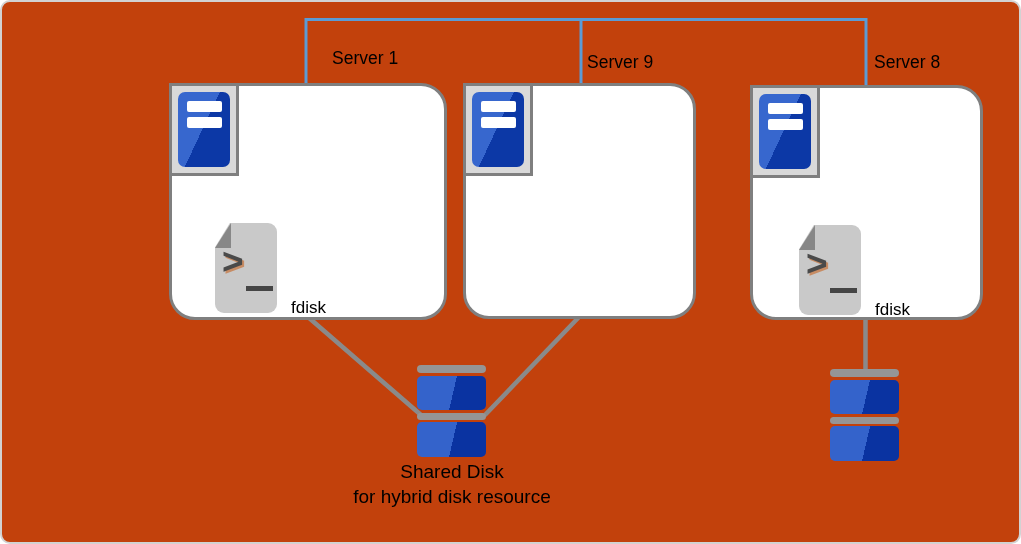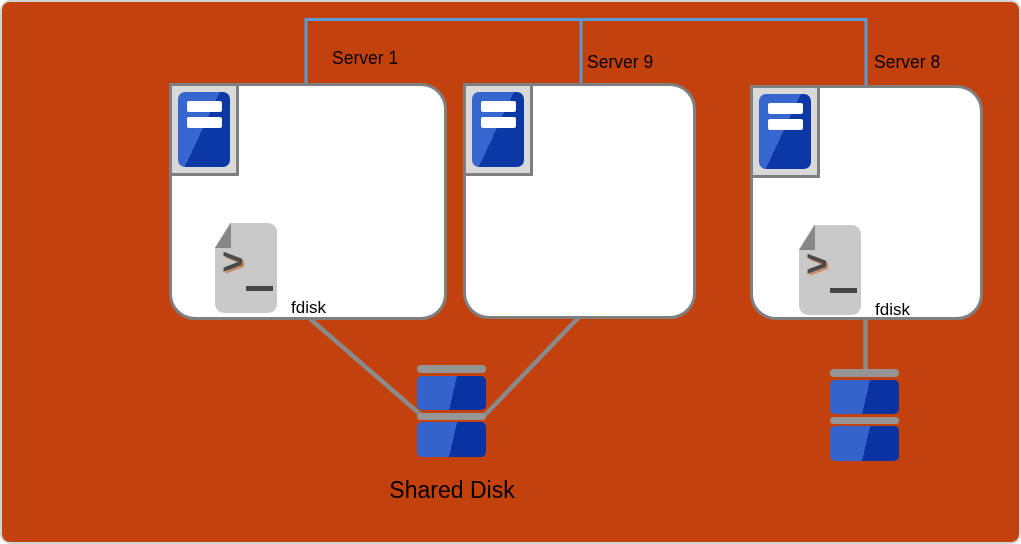--- a/index.html
+++ b/index.html
@@ -55,21 +55,21 @@
   .disk-bar{position:absolute;left:0;width:69px;height:8px;background:#959595;border-radius:4px;}
   .disk-bar.top{top:0;}
   .disk-bar.mid{top:48px;height:7px;}
   .disk-platter{
     position:absolute;left:0;width:69px;border-radius:5px;
     background:linear-gradient(103deg,#3463cb 52%,#0a33a1 52%);
   }
   .disk-platter.p1{top:11px;height:34px;}
   .disk-platter.p2{top:57px;height:35px;}
   .disk-caption{
-    position:absolute;top:476px;text-align:center;font-size:23px;line-height:25px;
+    position:absolute;top:457px;text-align:center;font-size:19px;line-height:25px;
     color:#000;z-index:2;
   }
 </style>
 </head>
 <body>
 
 <div id="canvas">
 
   <svg id="connector-svg" width="1021" height="544" viewBox="0 0 1021 544">
     <path d="M304 85 L304 17.5 L864 17.5 L864 87 M579 17.5 L579 85" fill="none" stroke="#5b9bd5" stroke-width="3"></path>
@@ -132,15 +132,16 @@
 
   <div class="disk-icon" style="left:828px;top:367px;">
     <div class="disk-bar top"></div>
     <div class="disk-platter p1"></div>
     <div class="disk-bar mid"></div>
     <div class="disk-platter p2"></div>
   </div>
 
   <div class="disk-caption" style="left:310px;width:280px;">
     <div>Shared Disk</div>
+    <div>for hybrid disk resource</div>
   </div>
 
 </div>
 
 </body></html>

